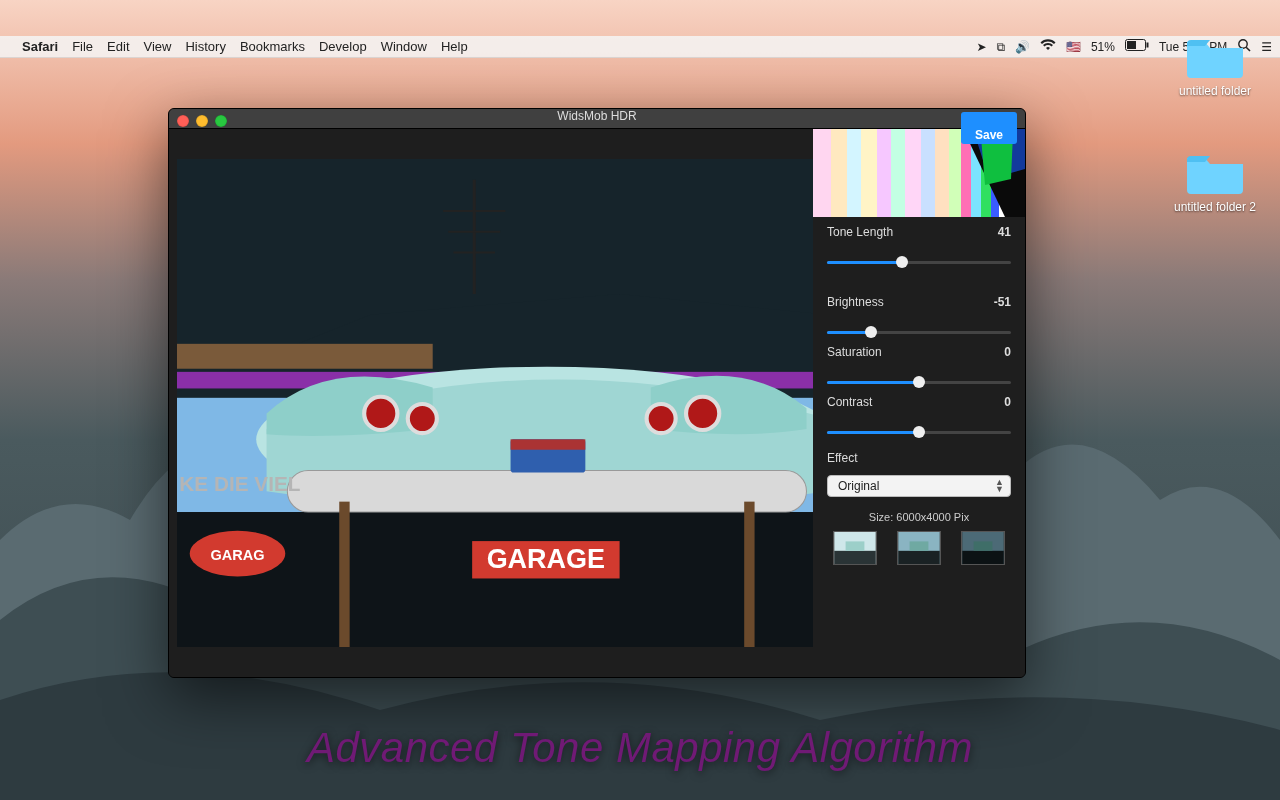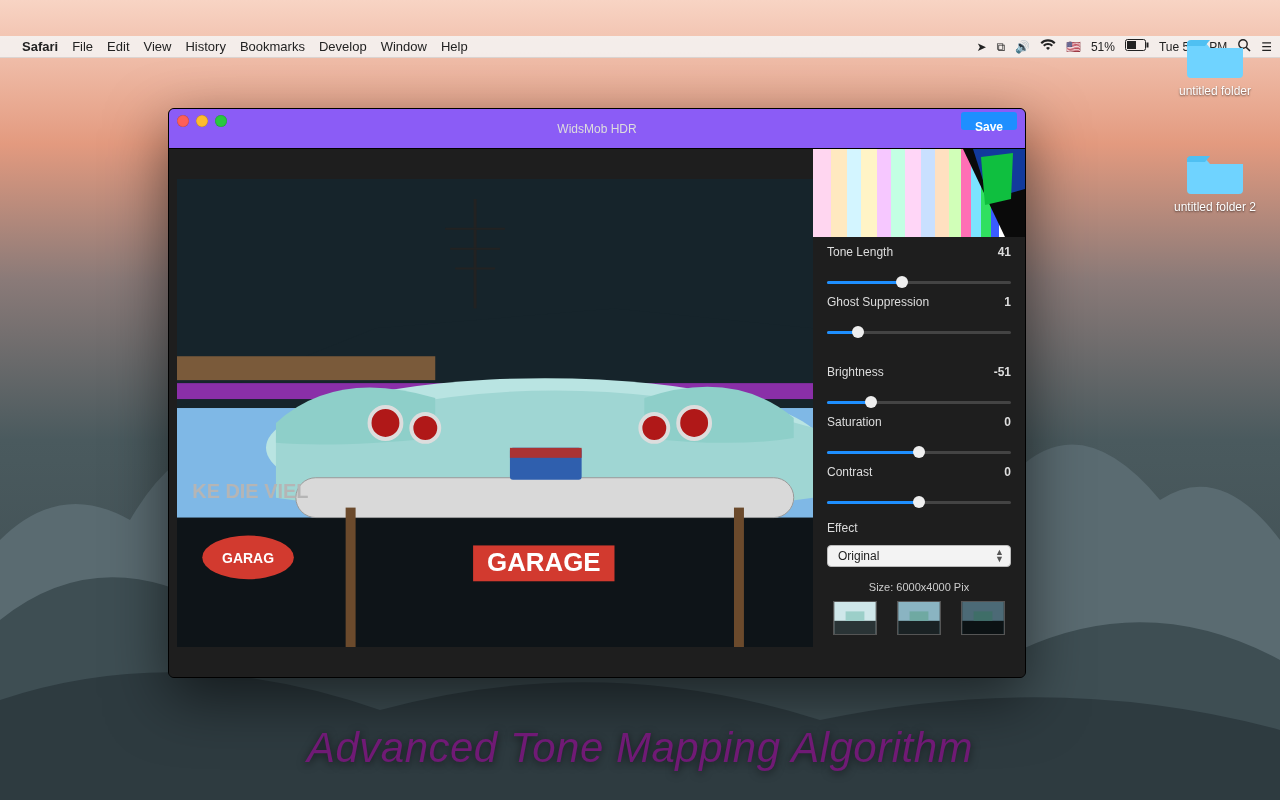--- a/index.html
+++ b/index.html
@@ -32,29 +32,29 @@
   .folder .ficon { width:64px; height:48px; margin:0 auto 4px; }
   .folder .ficon svg { width:100%; height:100%; }
 
   
   .appwin {
     position:absolute; top:108px; left:168px; width:858px; height:570px;
     background:#1e1e1e; border-radius:6px; box-shadow:0 20px 60px rgba(0,0,0,.55);
     display:flex; flex-direction:column; overflow:hidden; border:1px solid #000;
   }
   .titlebar {
-    height:40px; background:#8b5cf6; display:flex; align-items:center; position:relative;
+    height:20px; background:#404040; display:flex; position:relative;
     color:#ddd; font-size:12px; border-bottom:1px solid #000;
   }
   .tlights { display:flex; gap:7px; position:absolute; left:8px; top:6px;}
   .tlights span { width:12px; height:12px; border-radius:50%; display:block; box-shadow:inset 0 0 1px rgba(0,0,0,.5);}
   .tl-red{background:#ff5f57;} .tl-yel{background:#febc2e;} .tl-grn{background:#28c840;}
   .titlebar .title { margin:0 auto; font-weight:500;}
   .savebtn {
-    position:absolute; right:8px; top:3px; height:18px; padding:8px 14px;
+    position:absolute; right:8px; top:3px; height:18px; padding:16px 14px;
     background:#1e8fff; color:#fff; border:none; border-radius:3px; font-size:12px; font-weight:600;
   }
   .appbody { flex:1; display:flex; }
   .preview {
     flex:1; background:#1e1e1e; display:flex; align-items:center; justify-content:center; padding:30px 0 30px 8px;
   }
   .preview-img { width:100%; height:100%; }
   .sidebar {
     width:212px; background:#1e1e1e; display:flex; flex-direction:column; font-size:12px; color:#ddd;
   }
@@ -268,31 +268,20 @@
             <span>41</span>
           </div>
           <div class="slider">
             <div class="track"></div>
               <div class="fill" style="width: 41%;"></div>
               <div class="thumb" style="left: 41%;"></div>
           </div>
         </div>
 
 
-        <div class="ctrl">
-          <div class="row">
-            <span>Ghost Suppression</span>
-            <span>1</span>
-          </div>
-          <div class="slider">
-            <div class="track"></div>
-              <div class="fill" style="width: 17%;"></div>
-              <div class="thumb" style="left: 17%;"></div>
-          </div>
-        </div>
 
         <div class="gap"></div>
 
         <div class="ctrl">
           <div class="row">
             <span>Brightness</span>
             <span>-51</span>
           </div>
           <div class="slider">
             <div class="track"></div>

